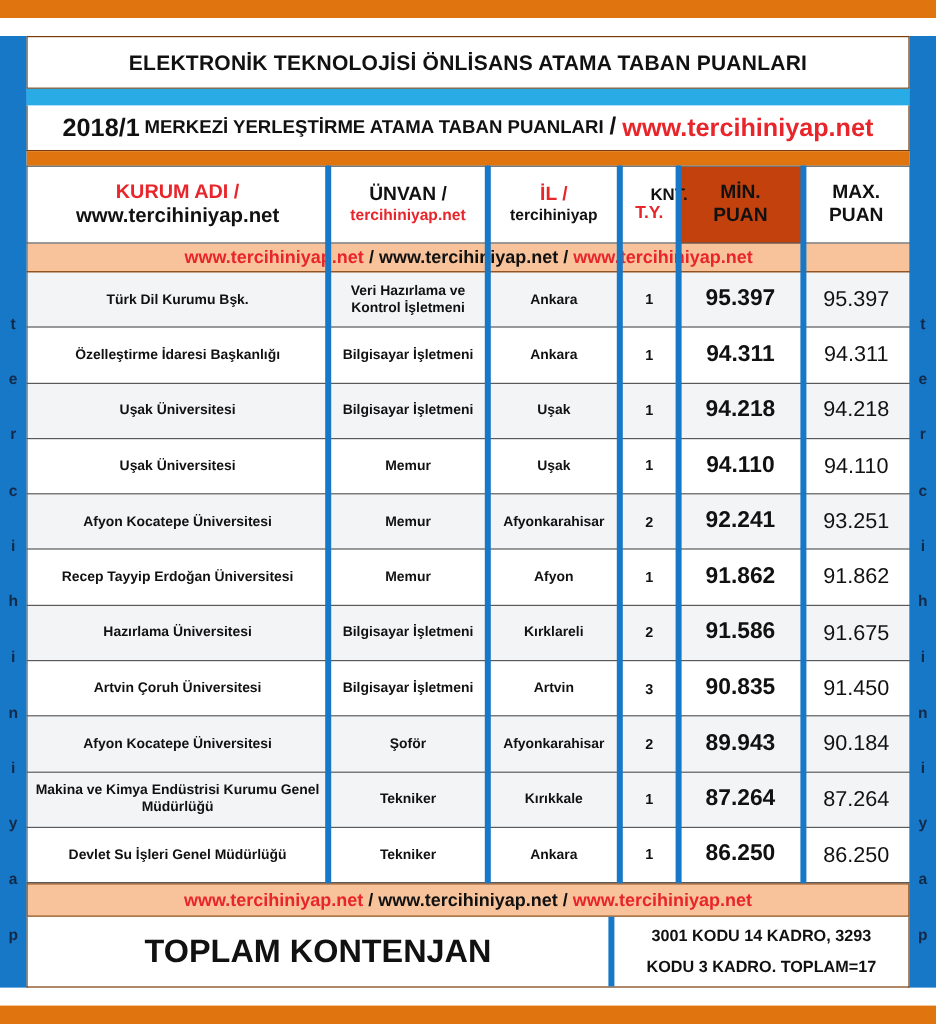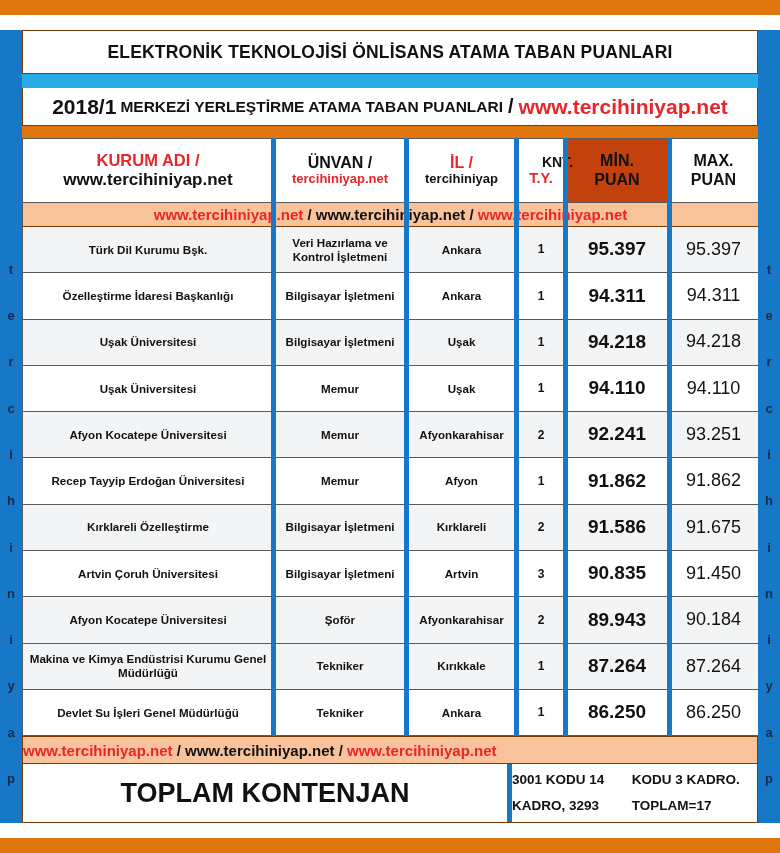--- a/index.html
+++ b/index.html
@@ -145,37 +145,37 @@
   
   .vsep{
     position:absolute;width:5px;background:#1878C8;z-index:2;
   }
 
   
   .foot-band{
     height:28px;flex:none;background:#F8C39A;
     border:1px solid #7a3a06;
     box-sizing:border-box;
-    display:flex;align-items:center;
+    display:flex;align-items:center;justify-content:center;
   }
   .foot-band .bandtxt{font-size:15px;}
   .foot-row{
     flex:1;display:flex;
     border:1px solid #7a3a06;border-top:none;
     box-sizing:border-box;background:#fff;
     min-height:0;
   }
   .foot-left{
     flex:1;display:flex;align-items:center;justify-content:center;
     font-size:27px;font-weight:bold;color:#111;
     border-right:5px solid #1878C8;
   }
   .foot-right{
     width:245px;flex:none;
-    display:flex;flex-direction:row;
+    display:flex;flex-direction:column;
     align-items:center;justify-content:center;
     font-size:13.5px;font-weight:bold;color:#111;line-height:1.9;
   }
 </style>
 </head>
 <body>
 
 <div class="page">
 
   <div class="rail left">
@@ -319,21 +319,21 @@
             </tr>
             <tr class="r plain">
               <td class="kurum">Recep Tayyip Erdoğan Üniversitesi</td>
               <td class="unvan">Memur</td>
               <td class="il">Afyon</td>
               <td class="knt">1</td>
               <td class="minp">91.862</td>
               <td class="maxp">91.862</td>
             </tr>
             <tr class="r alt">
-              <td class="kurum">Kırklareli Özelleştirme</td>
+              <td class="kurum">Hazırlama Üniversitesi</td>
               <td class="unvan">Bilgisayar İşletmeni</td>
               <td class="il">Kırklareli</td>
               <td class="knt">2</td>
               <td class="minp">91.586</td>
               <td class="maxp">91.675</td>
             </tr>
             <tr class="r plain">
               <td class="kurum">Artvin Çoruh Üniversitesi</td>
               <td class="unvan">Bilgisayar İşletmeni</td>
               <td class="il">Artvin</td>

